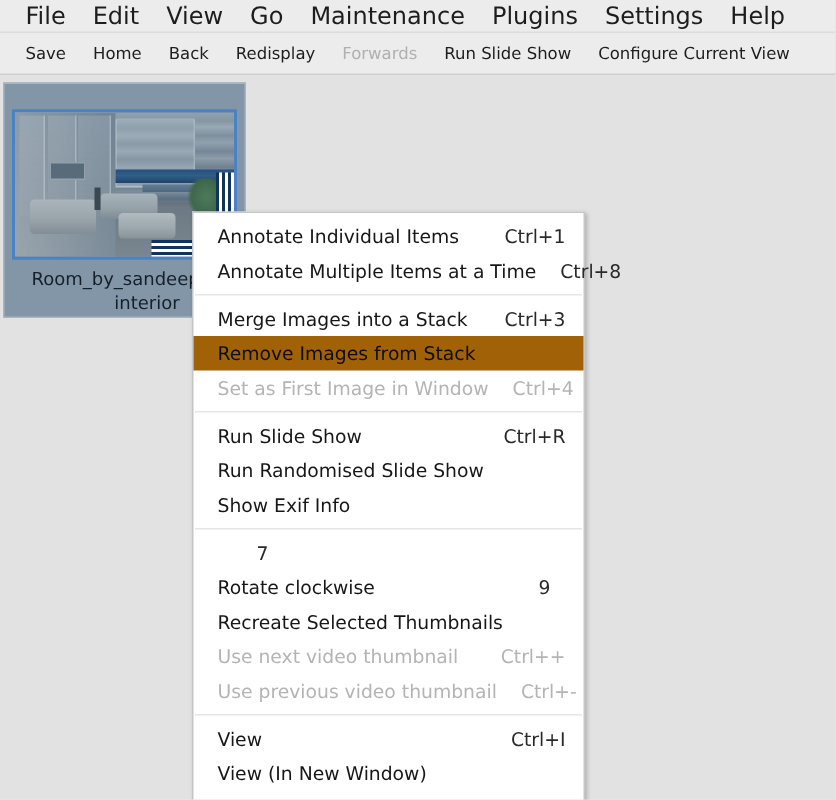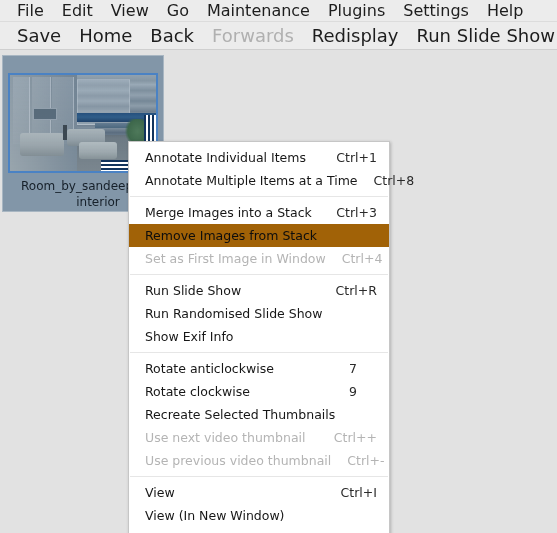--- a/index.html
+++ b/index.html
@@ -34,21 +34,21 @@
     cursor: default;
   }
 
   
   .toolbar {
     position: absolute; left: 0; top: 22px;
     width: 557px; height: 28px;
     background: #ececec;
     display: flex; align-items: center;
     padding-left: 8px;
-    font-size: 18px;
+    font-size: 11px;
     color: #1d1d1d;
     border-bottom: 1px solid #cfcfcf;
   }
   .toolbar .tb {
     padding: 3px 9px;
     white-space: nowrap;
     cursor: default;
   }
   .toolbar .tb.disabled { color: #b0b0b0; }
   .toolbar .tb.has-arrow { padding-right: 14px; position: relative; }
@@ -181,21 +181,21 @@
     height: 23px;
     padding: 0 12px 0 16px;
     white-space: nowrap;
     cursor: default;
   }
   .ctxitem .lbl { flex: 1 1 auto; }
   .ctxitem .accel {
     flex: 0 0 auto;
     color: #2a2a2a;
     padding-left: 16px;
-    text-align: left;
+    text-align: center;
     min-width: 44px;
   }
   .ctxitem.disabled,
   .ctxitem.disabled .accel { color: #b4b4b4; }
   .ctxitem.selected {
     background: #a16207;
     color: #0d0d0d;
   }
   .ctxsep {
     height: 1px;
@@ -216,22 +216,22 @@
       <div class="mi">Maintenance</div>
       <div class="mi">Plugins</div>
       <div class="mi">Settings</div>
       <div class="mi">Help</div>
     </div>
 
   <div class="toolbar" id="toolbar">
       <div class="tb"><span>Save</span></div>
       <div class="tb"><span>Home</span></div>
       <div class="tb"><span>Back</span></div>
+      <div class="tb"><span>Redisplay</span></div>
       <div class="tb disabled"><span>Forwards</span></div>
-      <div class="tb"><span>Redisplay</span></div>
       <div class="tb"><span>Run Slide Show</span></div>
       <div class="tb has-arrow"><span>Configure Current View</span></div>
     </div>
 
   <div class="thumbpanel">
     <div class="thumbframe">
       <div class="photo">
         <div class="leftwall"></div>
         <div class="glasspanel p1"></div>
         <div class="glasspanel p2"></div>
@@ -286,21 +286,20 @@
       <div class="ctxitem">
         <span class="lbl">Run Randomised Slide Show</span>
         <span class="accel"></span>
       </div>
       <div class="ctxitem">
         <span class="lbl">Show Exif Info</span>
         <span class="accel"></span>
       </div>
       <div class="ctxsep"></div>
       <div class="ctxitem">
-        <span class="lbl">Rotate anticlockwise</span>
         <span class="accel">7</span>
       </div>
       <div class="ctxitem">
         <span class="lbl">Rotate clockwise</span>
         <span class="accel">9</span>
       </div>
       <div class="ctxitem">
         <span class="lbl">Recreate Selected Thumbnails</span>
         <span class="accel"></span>
       </div>

